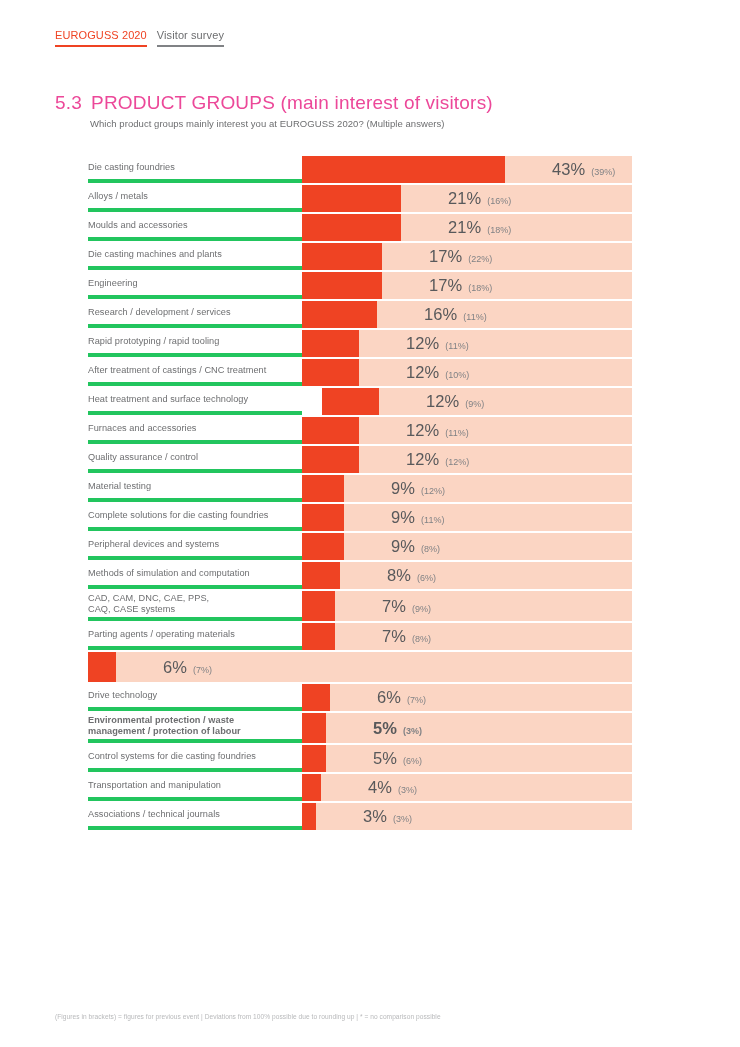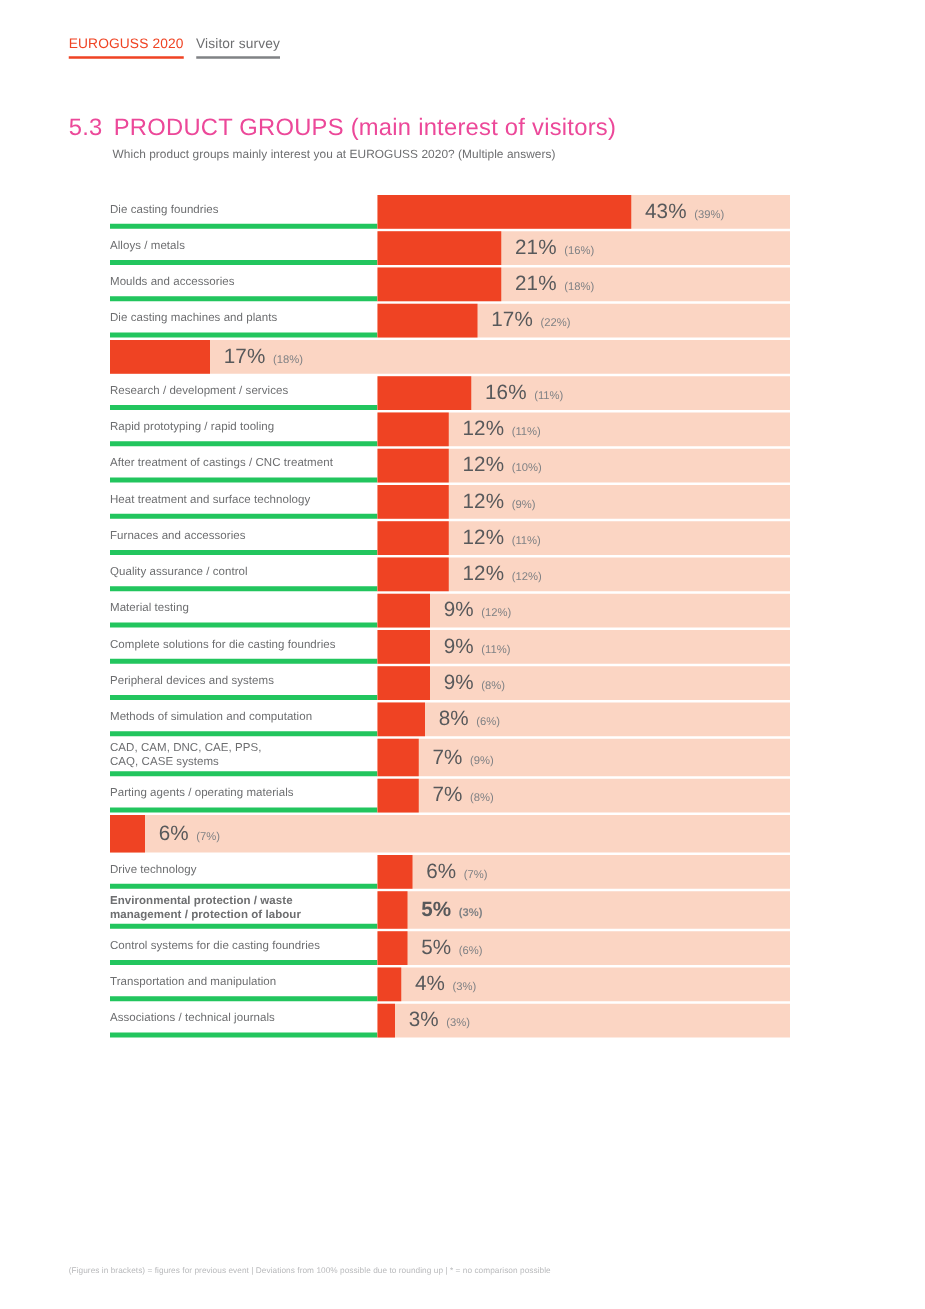--- a/index.html
+++ b/index.html
@@ -39,21 +39,21 @@
     width:214px;flex:0 0 214px;
     box-sizing:border-box;
     padding-right:12px;
     display:flex;flex-direction:column;justify-content:center;
     border-bottom:4px solid #22c55e;
   }
   .label-text{font-size:9.2px;line-height:11.5px;color:#6d6e70;letter-spacing:.05px;}
 
   .track{
     flex:1 1 auto;position:relative;background:#fbd5c3;
-    display:flex;align-items:center;
+    display:flex;align-items:center;padding-left:36px;
   }
   .bar{position:absolute;left:0;top:0;bottom:0;background:#ef4323;}
   .vals{position:relative;display:flex;align-items:baseline;white-space:nowrap;}
   .pct{font-size:16.5px;color:#58595b;letter-spacing:.1px;line-height:1;}
   .prev{font-size:9px;color:#808285;margin-left:6px;line-height:1;}
 
   
   #footnote{position:absolute;left:55px;top:1013px;font-size:6.6px;color:#b8b9bb;
             letter-spacing:.05px;white-space:nowrap;}
 </style>
@@ -119,20 +119,23 @@
       </div>
       <div class="track">
         <div class="bar" style="width: 80px;"></div>
         <div class="vals" style="margin-left: 91px;">
           <span class="pct">17%</span>
           <span class="prev">(22%)</span>
         </div>
       </div>
     </div>
     <div class="row" style="height: 27px;">
+      <div class="label-cell">
+        <div class="label-text">Engineering</div>
+      </div>
       <div class="track">
         <div class="bar" style="width: 80px;"></div>
         <div class="vals" style="margin-left: 91px;">
           <span class="pct">17%</span>
           <span class="prev">(18%)</span>
         </div>
       </div>
     </div>
     <div class="row" style="height: 27px;">
       <div class="label-cell">
@@ -163,21 +166,21 @@
         <div class="label-text">After treatment of castings / CNC treatment</div>
       </div>
       <div class="track">
         <div class="bar" style="width: 57px;"></div>
         <div class="vals" style="margin-left: 68px;">
           <span class="pct">12%</span>
           <span class="prev">(10%)</span>
         </div>
       </div>
     </div>
-    <div class="row" style="height: 27px;">
+    <div class="row" style="height: 27px; gap: 20px;">
       <div class="label-cell">
         <div class="label-text">Heat treatment and surface technology</div>
       </div>
       <div class="track">
         <div class="bar" style="width: 57px;"></div>
         <div class="vals" style="margin-left: 68px;">
           <span class="pct">12%</span>
           <span class="prev">(9%)</span>
         </div>
       </div>

